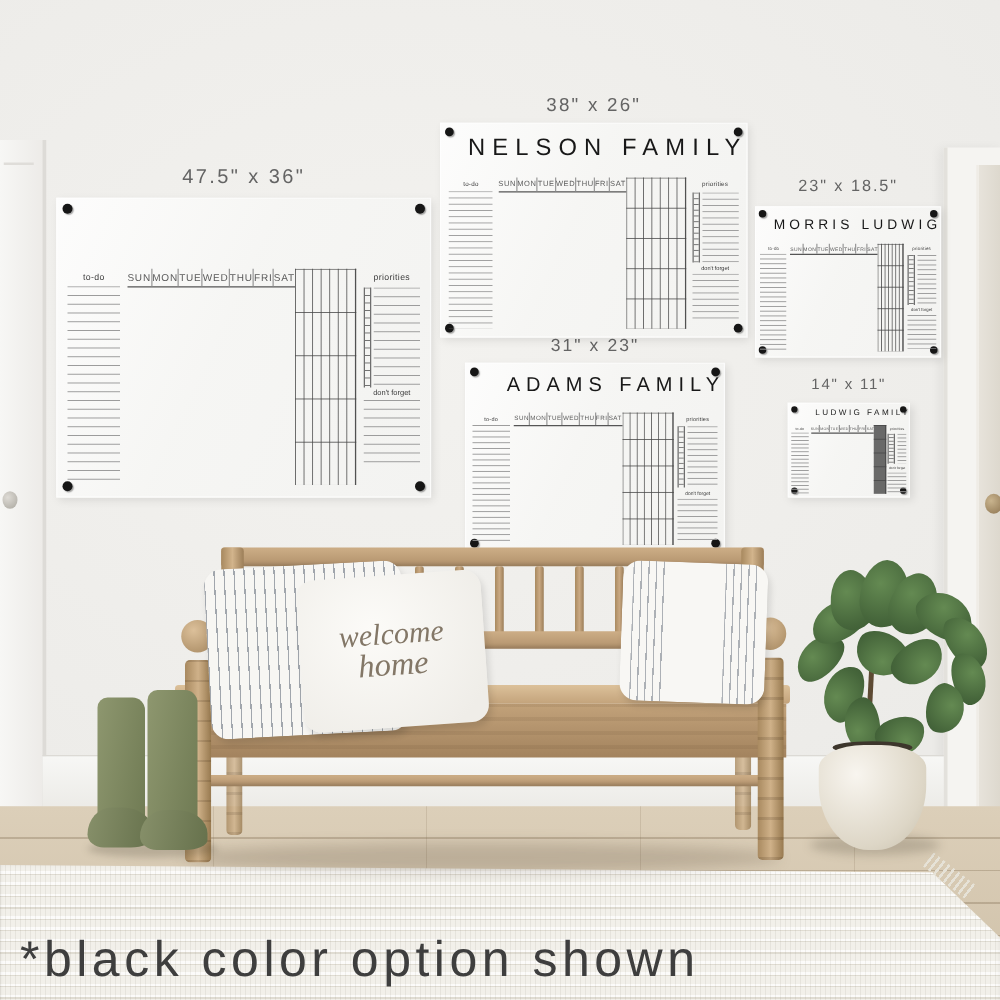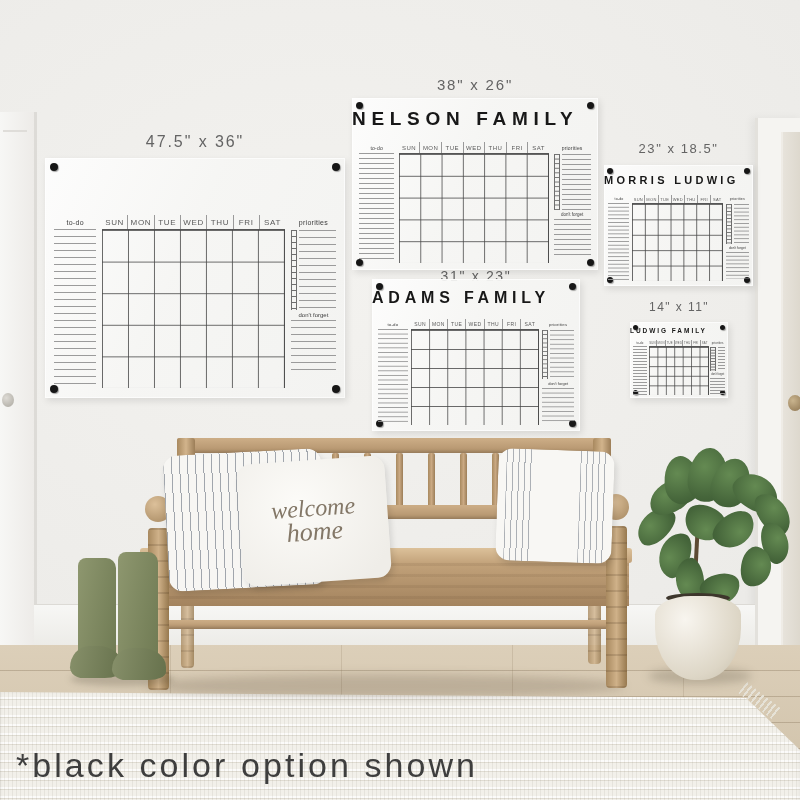--- a/index.html
+++ b/index.html
@@ -36,25 +36,25 @@
       #f2f0ea;
     clip-path:polygon(0 4px,746px 10px,800px 62px,800px 112px,0 112px);
     box-shadow:inset 0 3px 4px rgba(0,0,0,.07);}
   .rug-fringe{left:738px;top:694px;width:44px;height:14px;transform:rotate(38deg);
     background:repeating-linear-gradient(90deg,#e6e2d7 0 2px,transparent 2px 5px);}
 
   
   .board{position:absolute;color:#1f1f1f;
     background:linear-gradient(115deg, rgba(255,255,255,.85) 0%, rgba(246,246,244,.95) 45%, #f3f3f1 100%);
     box-shadow:2px 3px 7px rgba(0,0,0,.10), inset 0 0 0 1px rgba(255,255,255,.65);}
-  .board .title{position:absolute;top:var(--ttop);left:0;right:0;text-align:left;
-    font-size:var(--tfs);font-weight:700;letter-spacing:.30em;color:#181818;white-space:nowrap;}
+  .board .title{position:absolute;top:var(--ttop);left:0;right:0;text-align:right;
+    font-size:var(--tfs);font-weight:400;letter-spacing:.30em;color:#181818;white-space:nowrap;}
   .board .body{position:absolute;left:3%;right:3%;top:var(--bodytop);bottom:4%;display:flex;gap:2%;}
   .col-todo{width:15%;display:flex;flex-direction:column;}
-  .col-cal{flex:1;display:flex;flex-direction:column;}
+  .col-cal{flex:1;display:flex;flex-direction:row;}
   .col-pri{width:16%;display:flex;flex-direction:column;}
   .head{height:var(--hh);display:flex;align-items:center;justify-content:center;
     font-size:var(--sfs);color:#3c3c3c;letter-spacing:.04em;}
   .days{height:var(--hh);display:flex;border-bottom:1px solid #555;}
   .days span{flex:1;display:flex;align-items:center;justify-content:center;
     font-size:var(--dfs);color:#5a5a5a;letter-spacing:.08em;border-left:1px solid #9a9a9a;}
   .days span:first-child{border-left:none;}
   .grid{flex:1;border-right:1px solid rgba(70,70,70,.8);
     background-image:
       linear-gradient(to right, rgba(70,70,70,.8) 1px, transparent 1px),
@@ -69,21 +69,21 @@
   .dflabel{font-size:var(--xfs);color:#3c3c3c;text-align:center;margin:2px 0;}
   .tail{height:32%;}
   .dot{position:absolute;border-radius:50%;background:#161616;width:var(--dot);height:var(--dot);
     box-shadow:1px 1px 1px rgba(0,0,0,.35);}
   .dot.tl{left:var(--din);top:var(--din);} .dot.tr{right:var(--din);top:var(--din);}
   .dot.bl{left:var(--din);bottom:var(--din);} .dot.br{right:var(--din);bottom:var(--din);}
 
   .b0{left:45px;top:158px;width:300px;height:240px;--tfs:25px;--ttop:14px;--hh:14px;--dfs:8px;--sfs:7px;--xfs:6px;--lh:7px;--ck:6px;--dot:8px;--din:5px;--bodytop:57px;}
   .b1{left:352px;top:98px;width:246px;height:172px;--tfs:19px;--ttop:10px;--hh:11px;--dfs:6px;--sfs:5px;--xfs:4.5px;--lh:5px;--ck:4.6px;--dot:7px;--din:4px;--bodytop:44px;}
   .b2{left:604px;top:165px;width:149px;height:121px;--tfs:11px;--ttop:9px;--hh:8px;--dfs:4px;--sfs:3.6px;--xfs:3.4px;--lh:3.8px;--ck:3.5px;--dot:6px;--din:3px;--bodytop:30px;}
-  .b3{left:372px;top:279px;width:208px;height:152px;--tfs:16px;--ttop:10px;--hh:10px;--dfs:5px;--sfs:4.4px;--xfs:4px;--lh:4.6px;--ck:4.2px;--dot:7px;--din:4px;--bodytop:40px;}
+  .b3{left:372px;top:290px;width:208px;height:152px;--tfs:16px;--ttop:10px;--hh:10px;--dfs:5px;--sfs:4.4px;--xfs:4px;--lh:4.6px;--ck:4.2px;--dot:7px;--din:4px;--bodytop:40px;}
   .b4{left:630px;top:322px;width:98px;height:76px;--tfs:6.5px;--ttop:5px;--hh:6px;--dfs:2.8px;--sfs:2.8px;--xfs:2.6px;--lh:3px;--ck:2.8px;--dot:5px;--din:3px;--bodytop:18px;}
 
   .size-label{position:absolute;text-align:center;font-weight:300;color:#646464;letter-spacing:.12em;}
   .s0{left:45px;width:300px;top:133px;font-size:16px;}
   .s1{left:352px;width:246px;top:76px;font-size:15px;}
   .s2{left:604px;width:149px;top:141px;font-size:13px;}
   .s3{left:372px;width:208px;top:268px;font-size:14px;}
   .s4{left:630px;width:98px;top:300px;font-size:12px;}
 
   
@@ -137,21 +137,21 @@
   
   .pot-shadow{left:648px;top:668px;width:104px;height:16px;border-radius:50%;background:rgba(50,45,30,.20);filter:blur(4px);}
   .pot{left:655px;top:596px;width:86px;height:84px;border-radius:42% 42% 46% 46% / 22% 22% 62% 62%;
     background:radial-gradient(ellipse at 35% 28%, #f8f5ef, #ddd6c6 68%, #c6beab);}
   .pot-mouth{left:666px;top:593px;width:64px;height:10px;border-radius:50%;background:#3d362c;}
   .stem{left:694px;top:518px;width:4px;height:84px;background:#5d4a33;transform:rotate(3deg);}
   .leaf{border-radius:52% 48% 55% 45% / 62% 58% 42% 38%;
     background:radial-gradient(circle at 40% 35%, #648a52, #46663b 70%, #3c5a33);}
 
   
-  .annotation{left:16px;top:746px;font-size:34px;font-weight:300;letter-spacing:.09em;color:#3e3e3e;}
+  .annotation{left:16px;top:746px;font-size:40px;font-weight:300;letter-spacing:.09em;color:#3e3e3e;}
 </style>
 </head>
 <body>
 
 <div id="stage">
 
   <div class="abs left-door">
     <div class="panel-line"></div>
   </div>
   <div class="abs ld-knob"></div>

